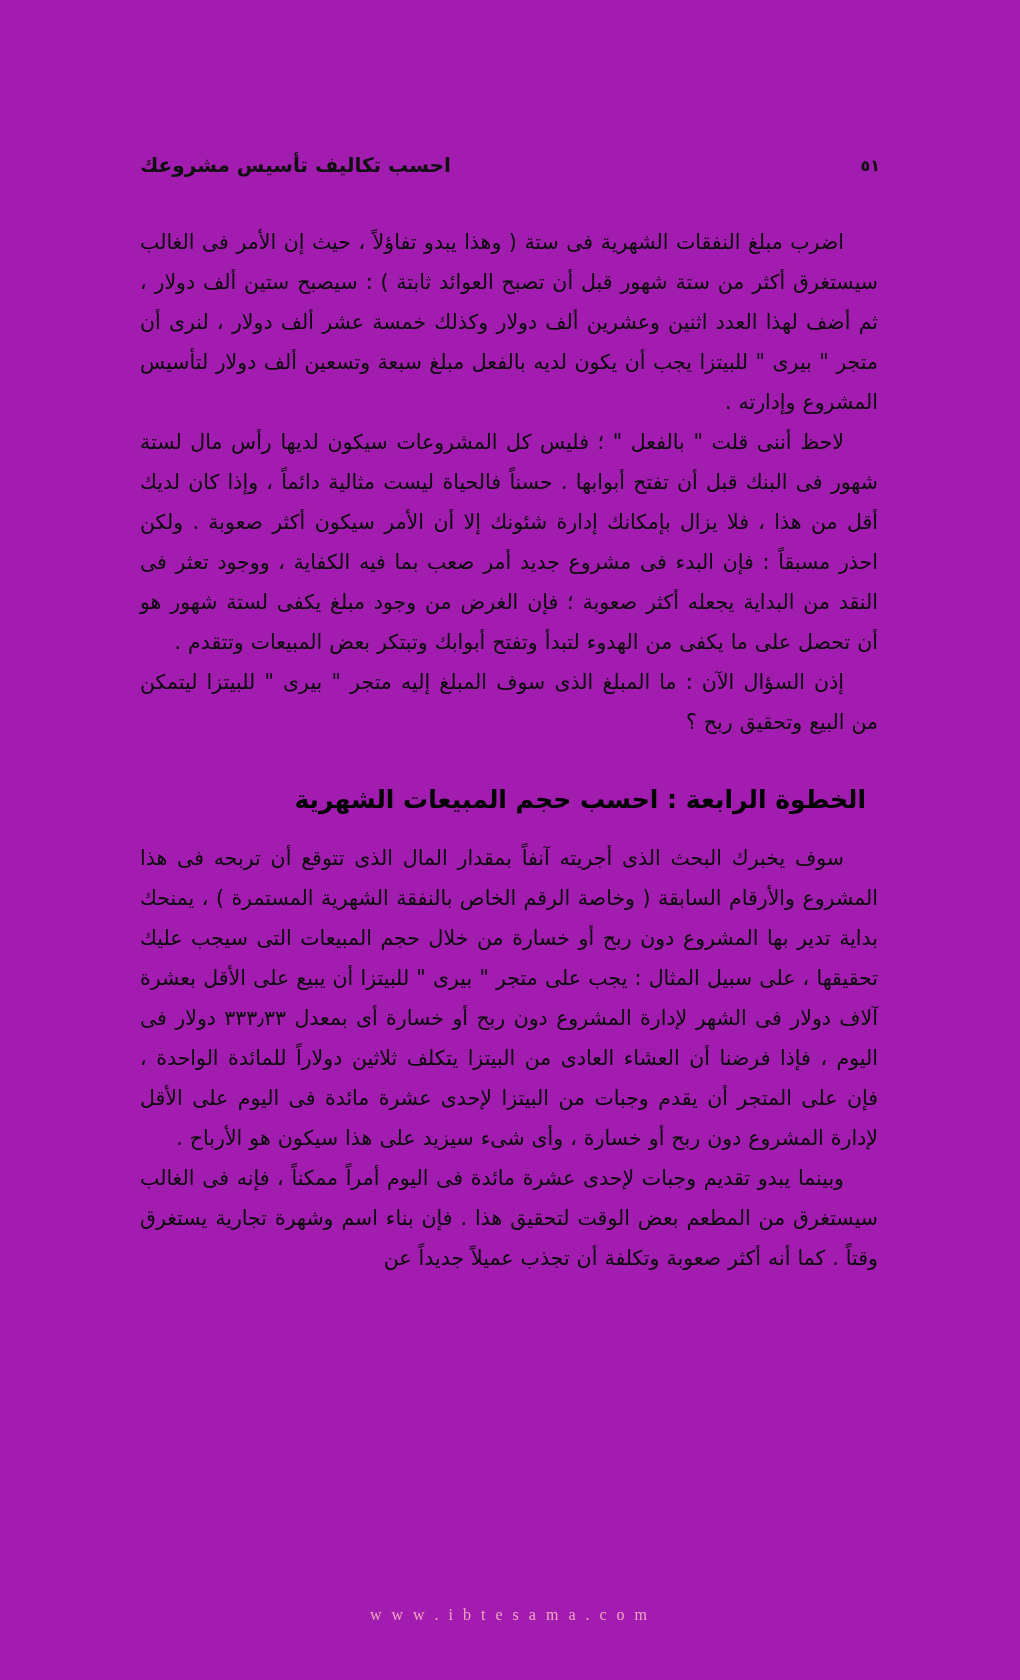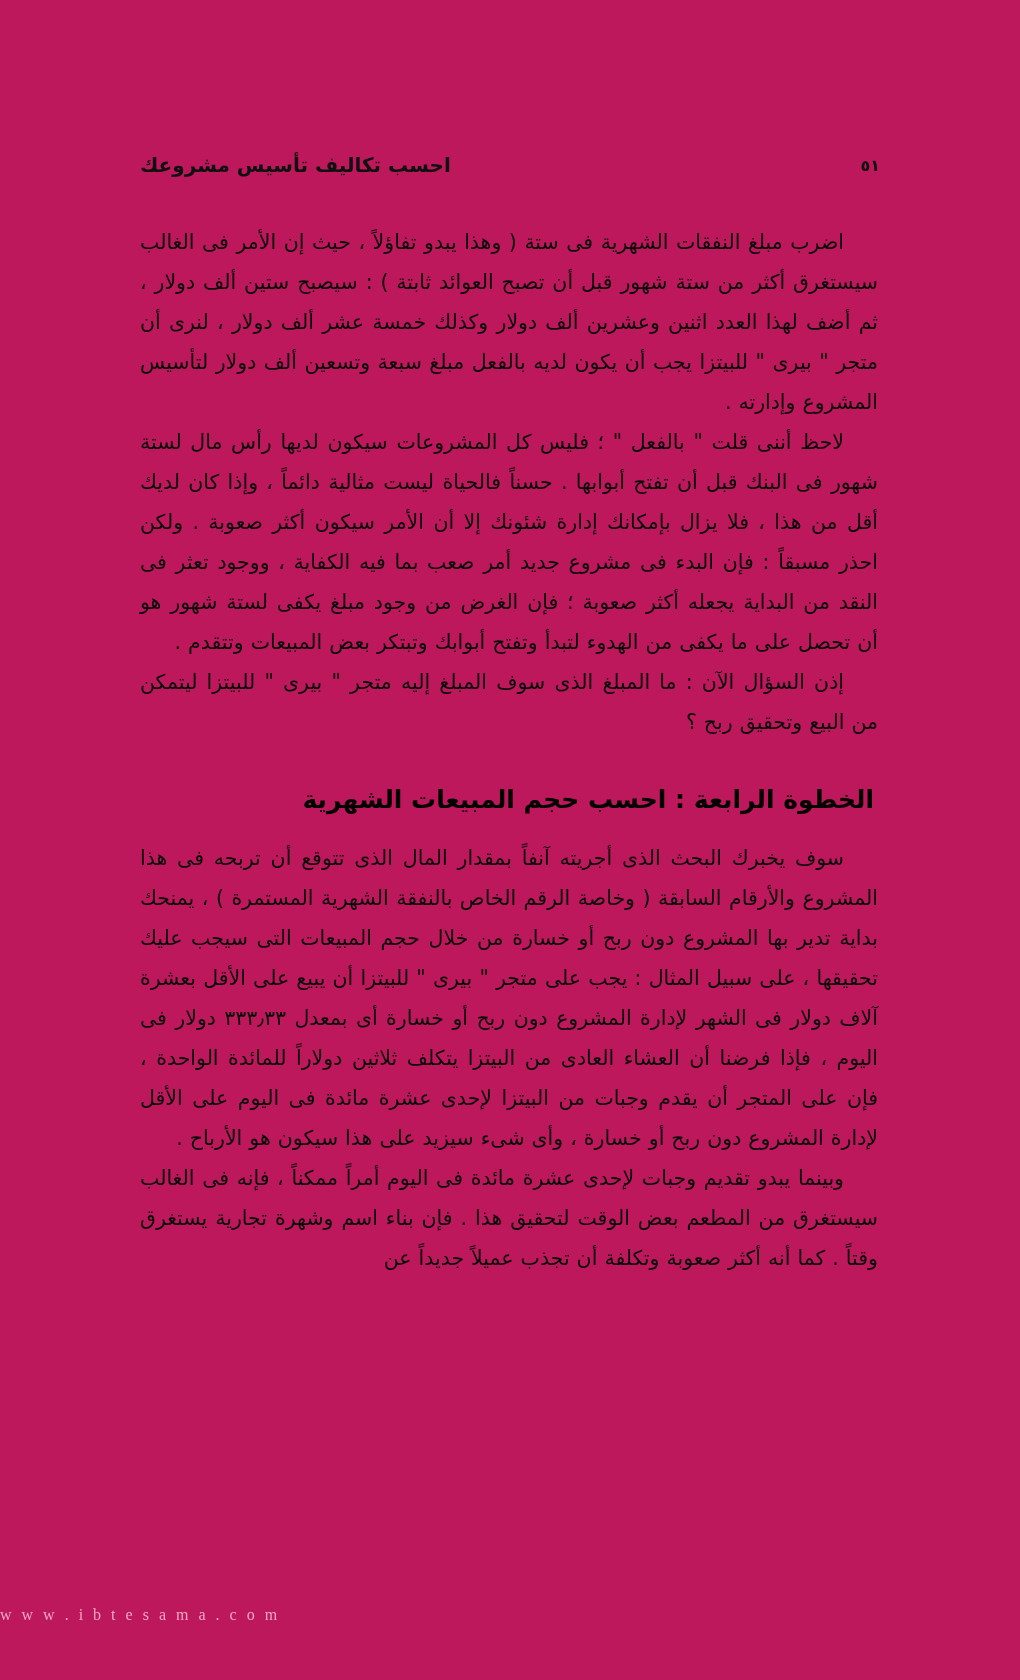--- a/index.html
+++ b/index.html
@@ -10,21 +10,21 @@
   }
 
   body {
     font-family: "DejaVu Sans", "Liberation Sans", sans-serif;
   }
 
   .page {
     position: relative;
     width: 1020px;
     height: 1680px;
-    background: #be185d;
+    background: #a21caf;
     overflow: hidden;
     box-sizing: border-box;
   }
 
   
   .page-header {
     position: absolute;
     top: 148px;
     left: 140px;
     right: 140px;
@@ -80,36 +80,37 @@
     text-indent: 34px;
   }
 
   
   p.para.ragged {
     text-align-last: right;
   }
 
   
   .section-heading {
-    margin: 40px 4px 20px 0;
+    margin: 40px 12px 20px 0;
     font-size: 25px;
     font-weight: bold;
     color: #000000;
     direction: rtl;
     letter-spacing: -0.3px;
     line-height: 36px;
     text-align-last: right;
   }
 
   
   .watermark {
     position: absolute;
     bottom: 56px;
     left: 0;
     width: 100%;
+    text-align: center;
     direction: ltr;
     font-size: 16px;
     letter-spacing: 3px;
     color: #f0a8c0;
     font-family: "Liberation Serif", "DejaVu Serif", serif;
     user-select: none;
   }
 </style>
 </head>
 <body>

